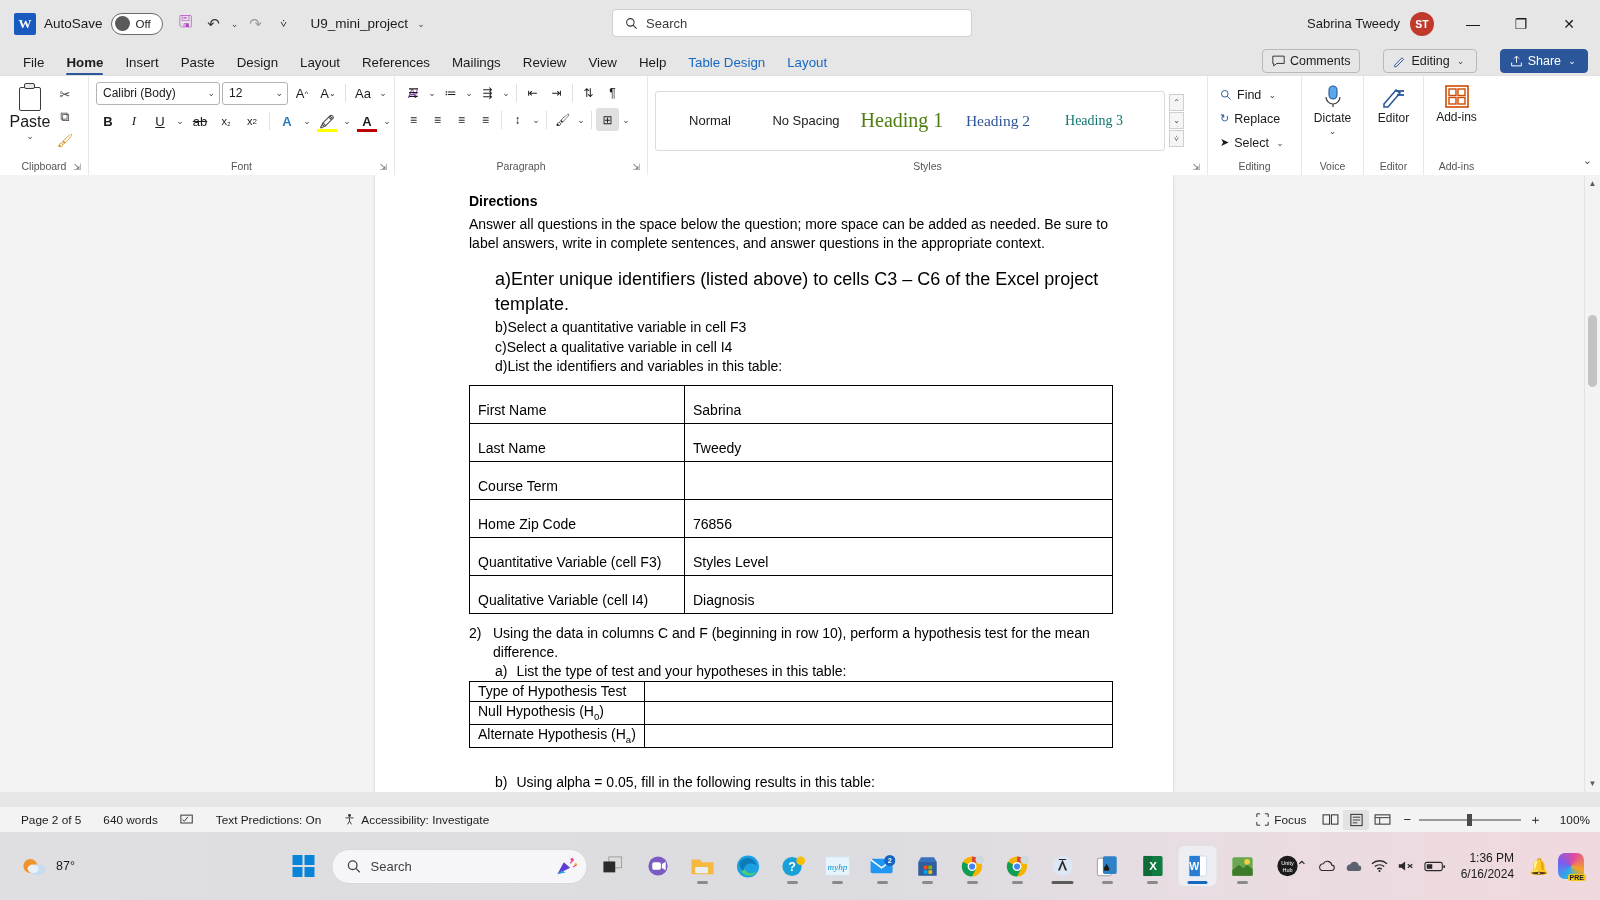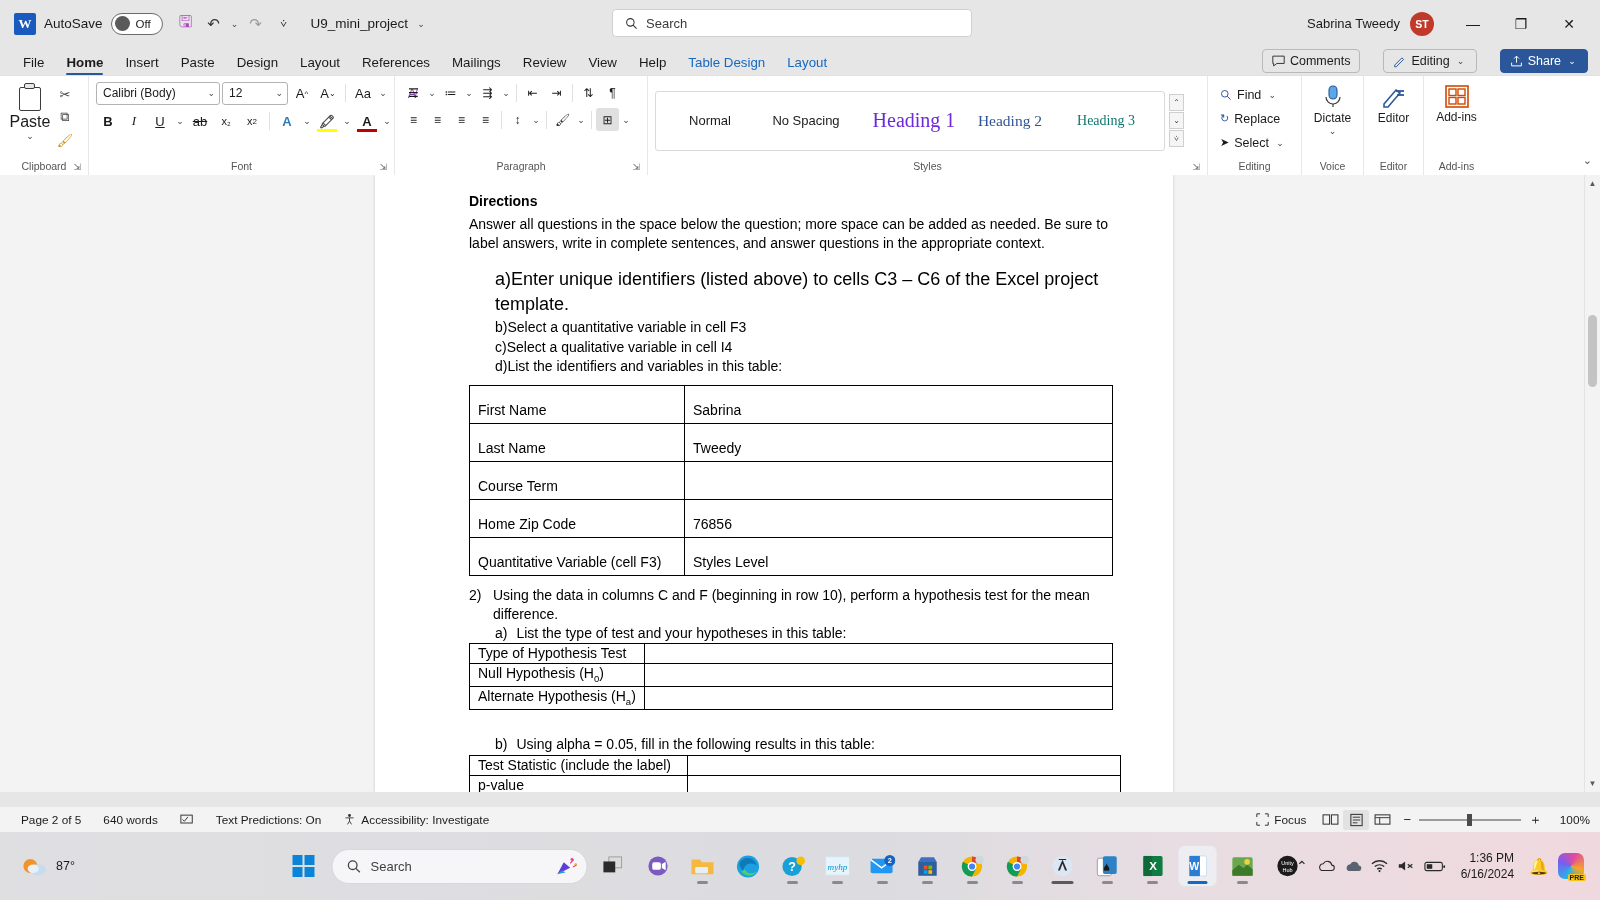--- a/index.html
+++ b/index.html
@@ -106,21 +106,21 @@
   .para-row { display:flex; align-items:center; gap:1px; }
   .para-row.r1 { margin-bottom:4px; }
   .pbtn { width:23px; height:23px; display:flex; align-items:center; justify-content:center; font-size:12px; color:#1b1b1b; border-radius:3px; }
   .pbtn.on { background:#e0e0e0; }
 
   .styles-box { border:1px solid #dadada; border-radius:3px; height:60px; display:flex; align-items:center; padding:0 6px; }
   .style-item {
     width:96px; height:54px; display:flex; align-items:center; justify-content:center;
     font-size:13px; white-space:nowrap;
   }
-  .style-item.h1 { font-family:"Liberation Serif", serif; font-size:20px; color:#6d28d9;margin-left:12px; }
+  .style-item.h1 { font-family:"Liberation Serif", serif; font-size:20px; color:#4d7c0f; }
   .style-item.h2 { font-family:"Liberation Serif", serif; font-size:15.5px; color:#2f5496; }
   .style-item.h3 { font-family:"Liberation Serif", serif; font-size:14px; color:#0f766e; }
   .stylenav { display:flex; flex-direction:column; gap:1px; margin-left:4px; }
   .stylenav div {
     width:15px; height:17px; border:1px solid #cfcfcf; background:#f5f5f5;
     display:flex; align-items:center; justify-content:center; font-size:8px; color:#444;
   }
 
   .editcol { display:flex; flex-direction:column; gap:1px; padding-top:2px; }
   .editrow { display:flex; align-items:center; gap:5px; height:23px; padding:0 5px; font-size:12.5px; border-radius:3px; }
@@ -529,20 +529,24 @@
             <td></td>
           </tr>
           <tr>
             <td class="lbl">Home Zip Code</td>
             <td>76856</td>
           </tr>
           <tr>
             <td class="lbl">Quantitative Variable (cell F3)</td>
             <td>Styles Level</td>
           </tr>
+          <tr>
+            <td class="lbl">Qualitative Variable (cell I4)</td>
+            <td>Diagnosis</td>
+          </tr>
         </tbody>
           </table>
 
         <ul class="ol2">
           <li>
             <span class="num">2)</span>
             <span>Using the data in columns C and F (beginning in row 10), perform a hypothesis test for the mean difference.</span>
           </li>
         </ul>
         <div class="sub-a">

